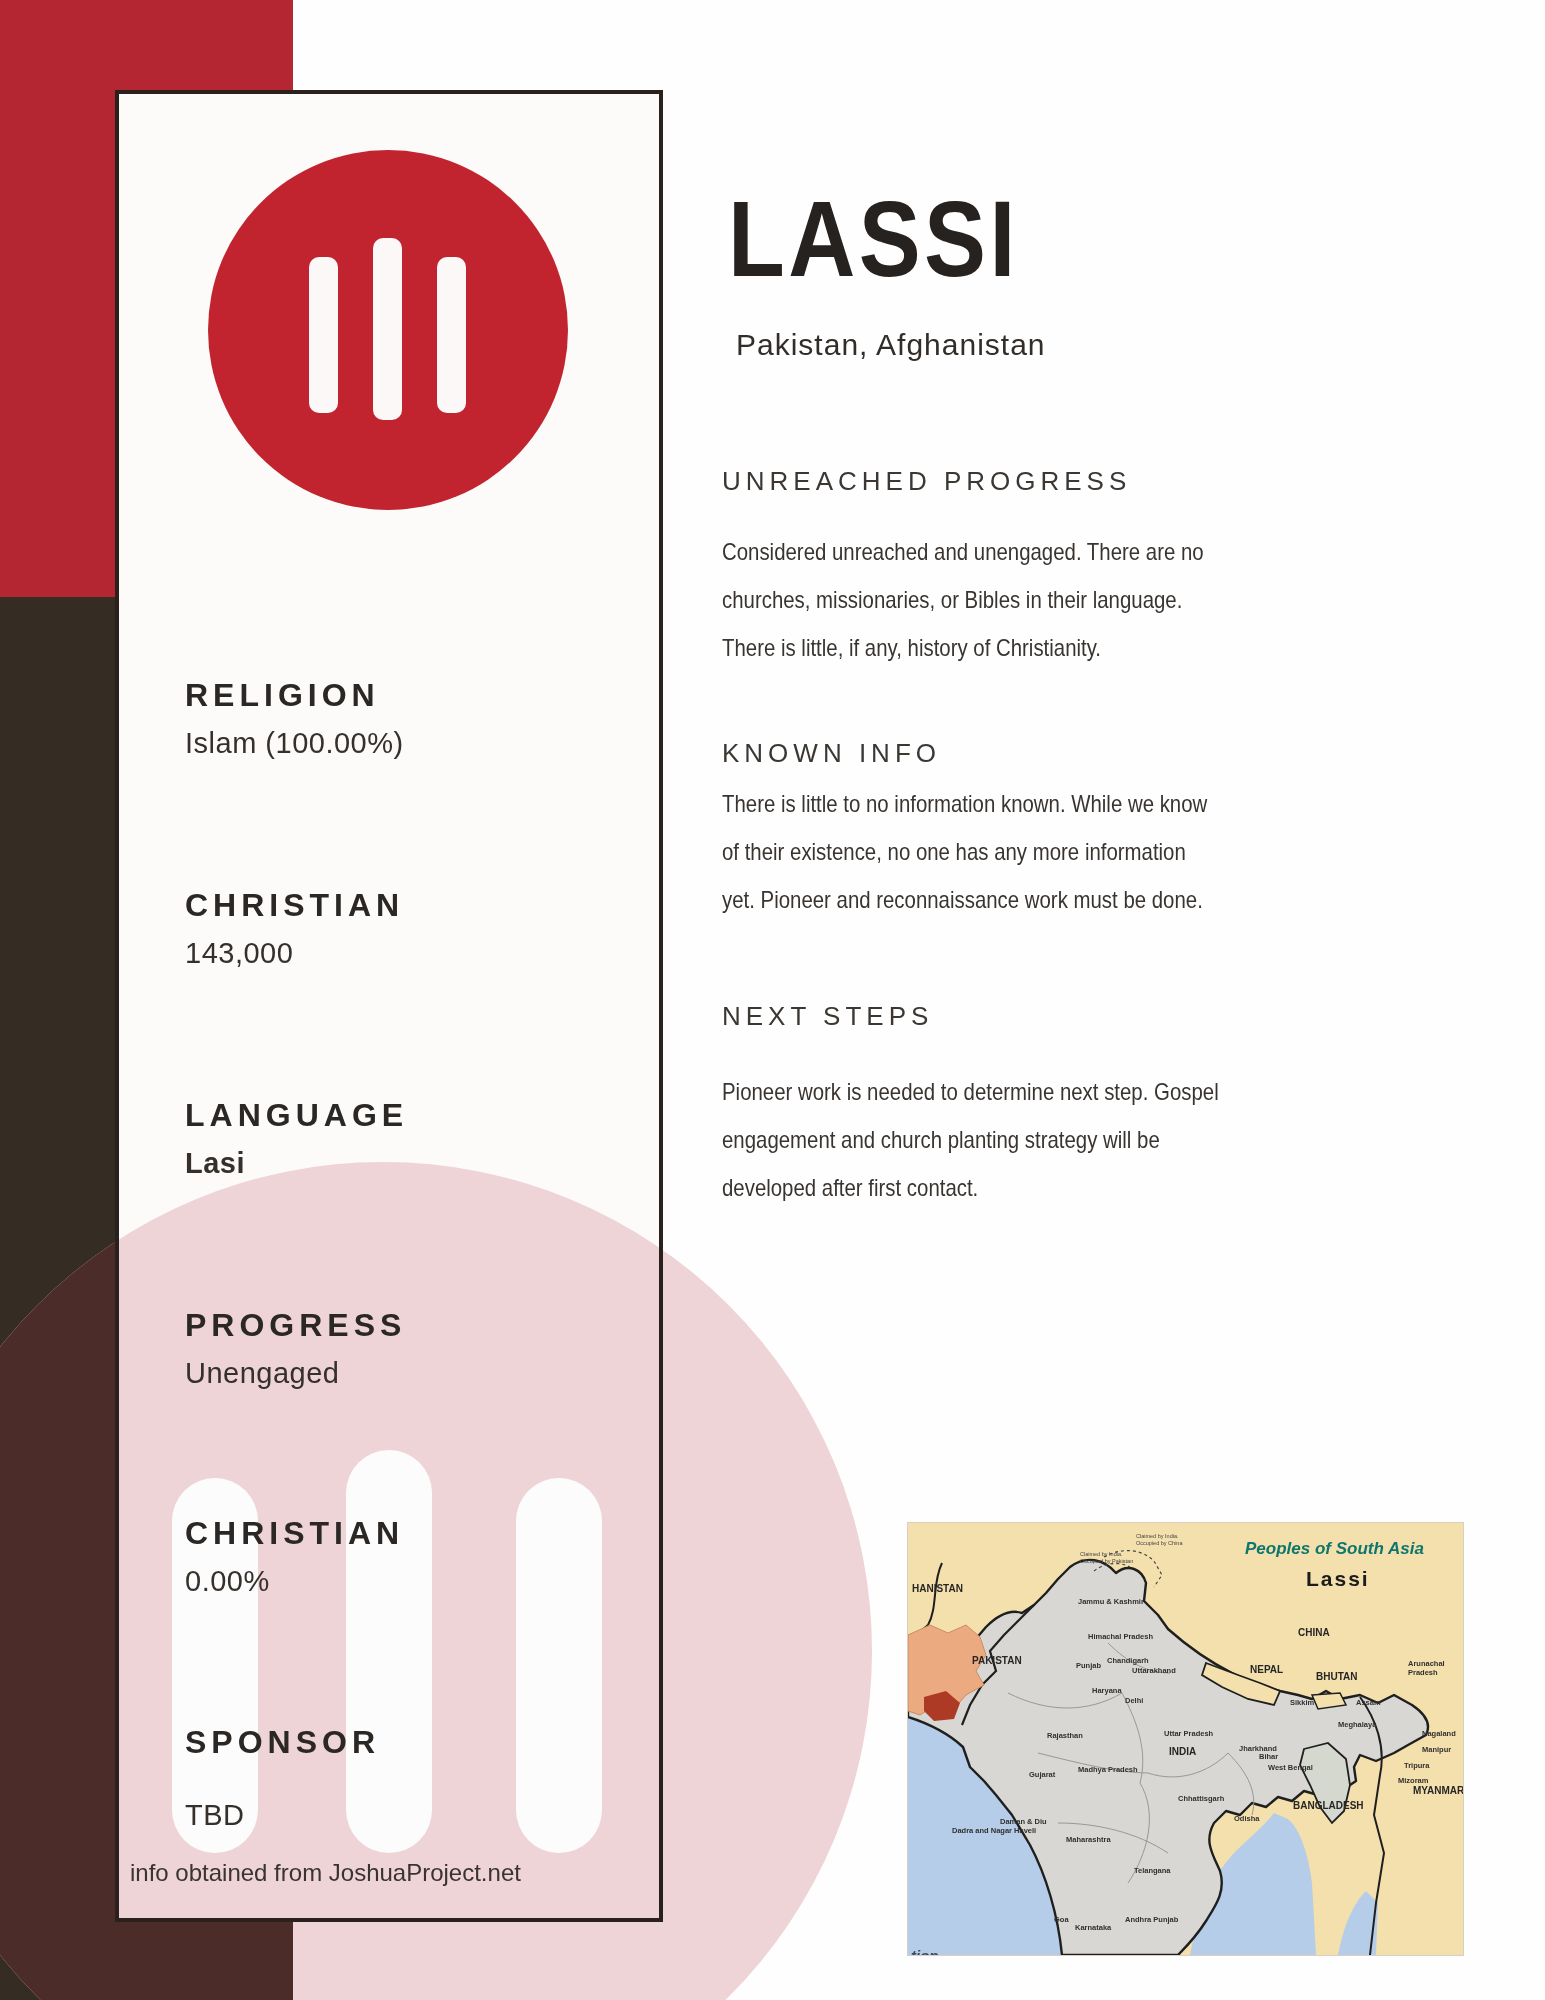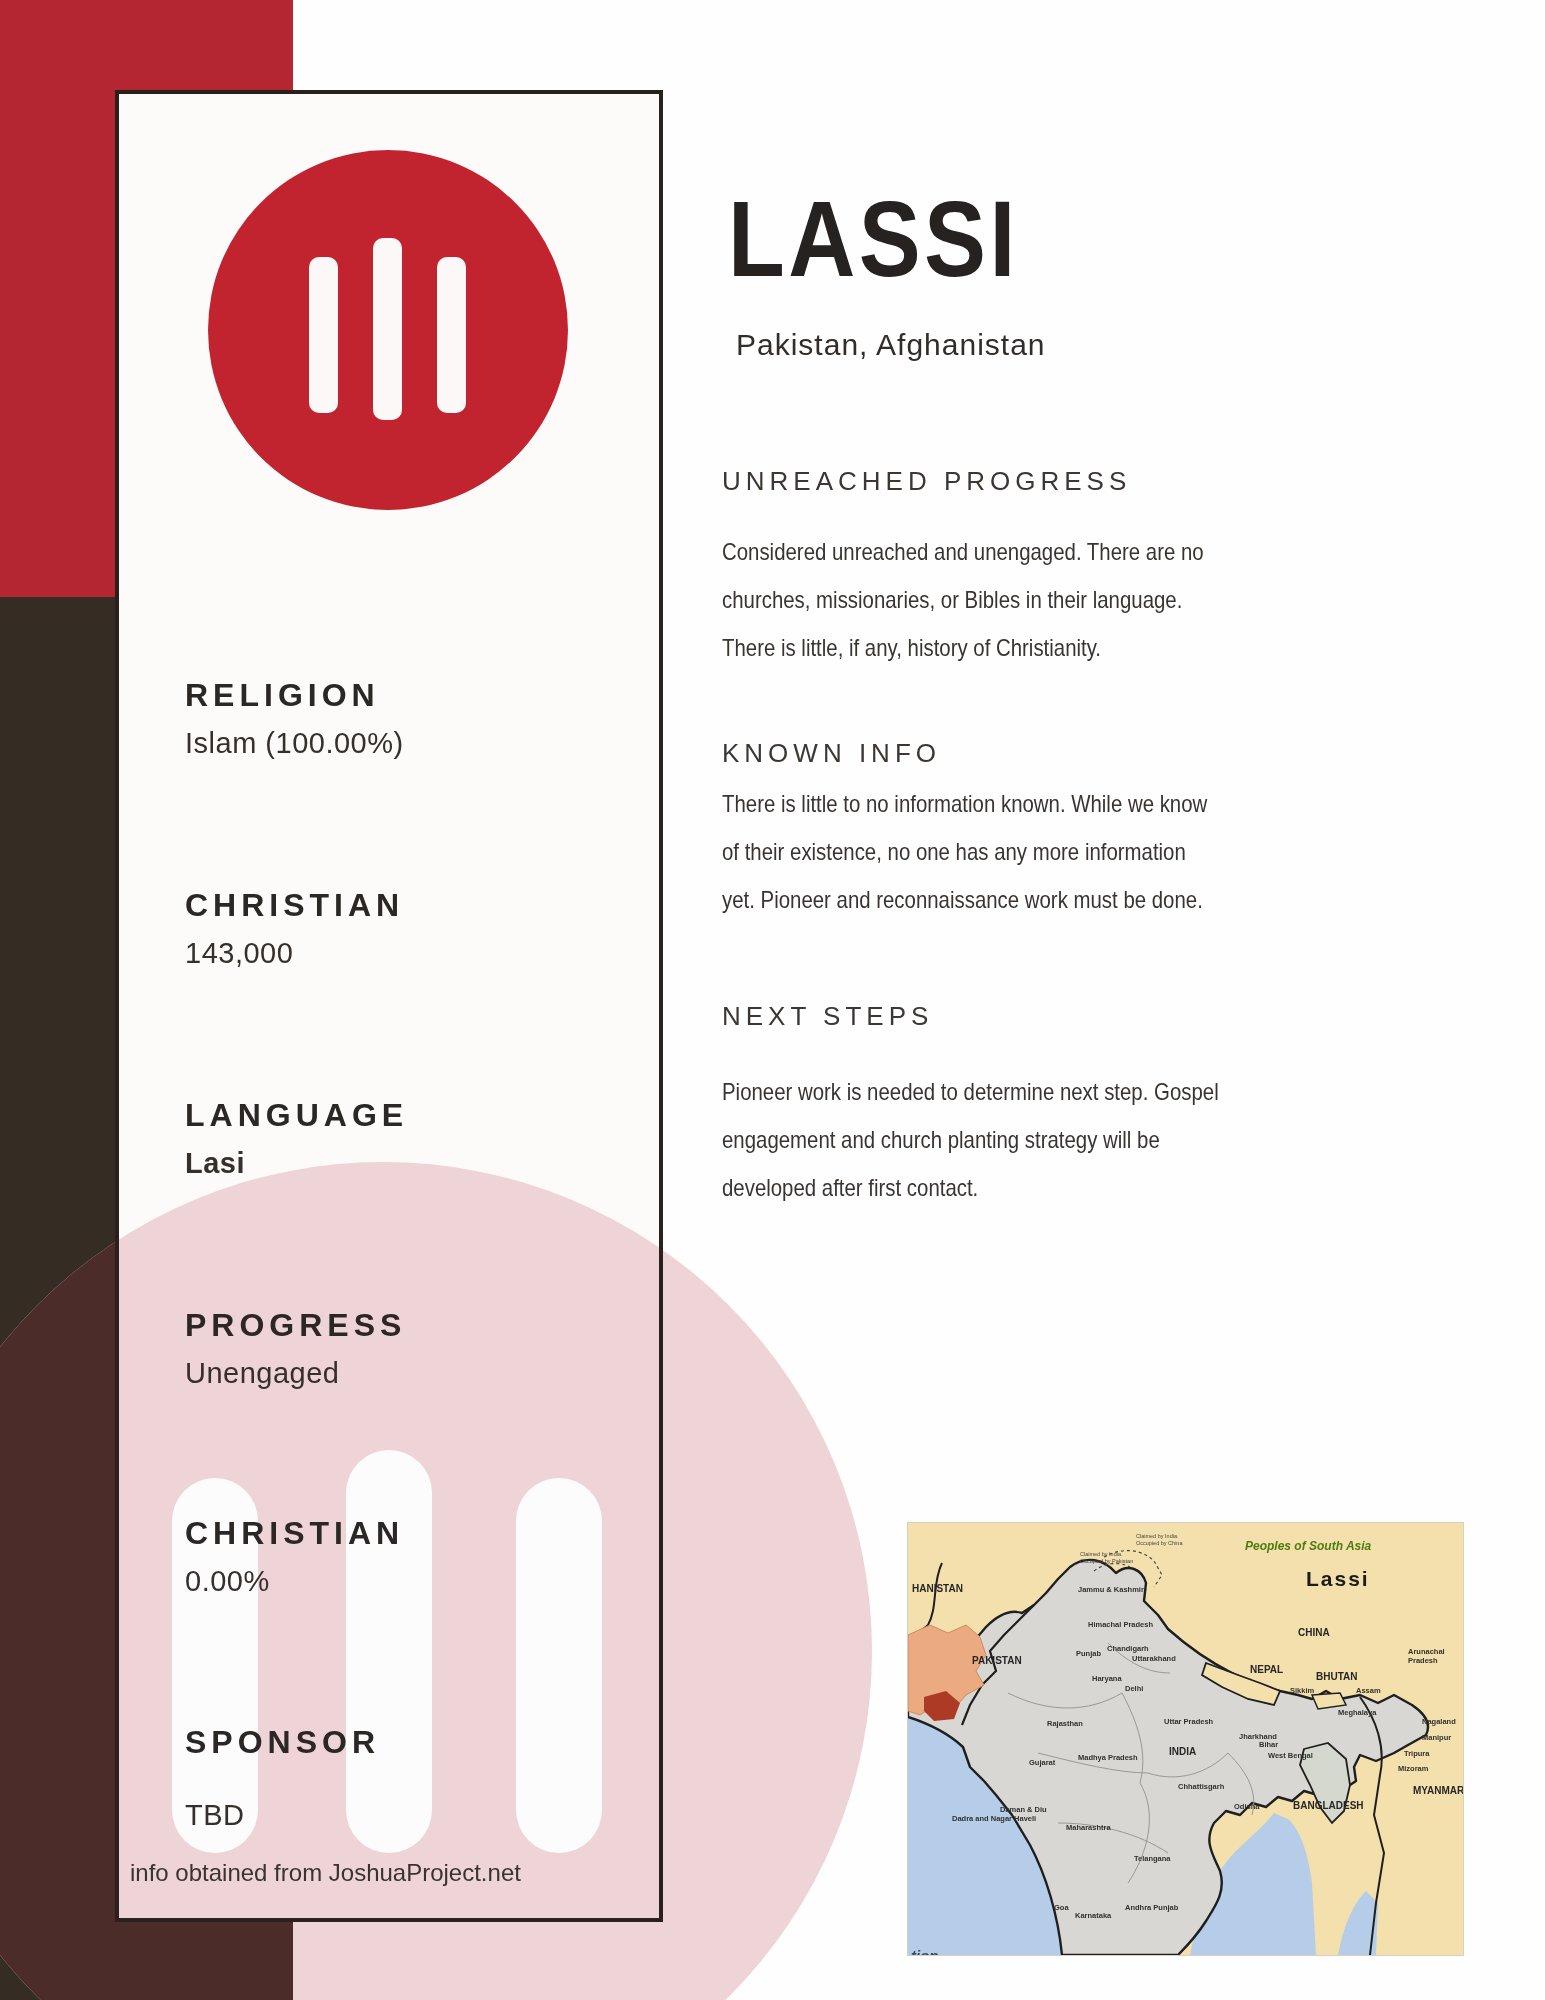--- a/index.html
+++ b/index.html
@@ -46,24 +46,24 @@
   .rsub{left:736px;top:326px;font-size:30px;letter-spacing:1px;color:#322d29;line-height:38px;z-index:7;white-space:nowrap;}
   .rhead{left:722px;font-size:26px;letter-spacing:5px;color:#3b3733;line-height:30px;z-index:7;white-space:nowrap;}
   .rbody{left:722px;font-size:24px;color:#393430;line-height:48px;white-space:pre;z-index:7;
          transform:scaleX(.85);transform-origin:left top;}
 
   
   .map{left:908px;top:1523px;width:555px;height:432px;z-index:7;background:var(--map-land,#f4e0ac);
        outline:1px solid #d8cfc0;overflow:hidden;}
   .map svg{position:absolute;left:0;top:0;}
   .mlabel{position:absolute;color:#1d1d1d;white-space:pre;z-index:3;}
-  .maptitle{font-size:12px;font-weight:bold;font-style:italic;color:#4d7c0f;}
+  .maptitle{font-size:17px;font-weight:bold;font-style:italic;color:#0f766e;}
   .mapsubtitle{font-size:21px;font-weight:bold;letter-spacing:2px;color:#1c1c1c;}
   .country{font-size:10px;font-weight:bold;color:#262626;}
-  .state{font-size:7.5px;font-weight:bold;color:#30302f;}
+  .state{font-size:7.5px;font-weight:bold;color:#30302f;margin-top:12px;}
   .tiny{font-size:5.5px;color:#444;line-height:6.5px;}
   .attr{font-size:15px;font-weight:bold;font-style:italic;color:#3c4d63;}
 </style>
 </head>
 <body>
 
 <div class="page">
 
   <div class="abs block-red"></div>
   <div class="abs block-dark"></div>

